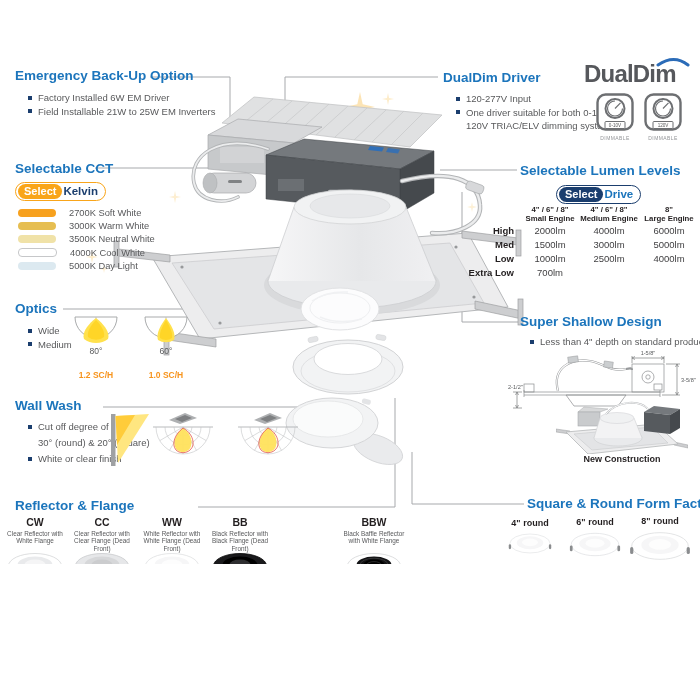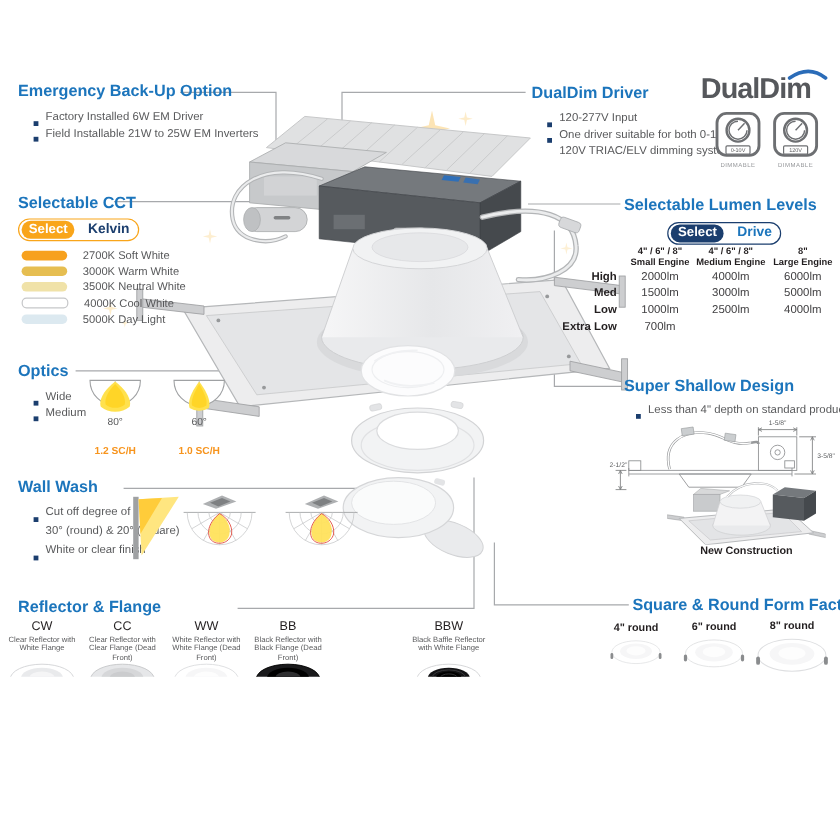--- a/index.html
+++ b/index.html
@@ -2,26 +2,26 @@
 <html><head>
 <meta charset="utf-8">
 <style>
   html,body{margin:0;padding:0;background:#fff}
   body{width:700px;height:700px;font-family:"Liberation Sans",sans-serif;color:#414042}
   .canvas{position:relative;width:700px;height:564px;background:#fff;overflow:hidden}
   .abs{position:absolute}
   svg{display:block}
   .sec-title{font-size:13.5px;font-weight:bold;color:#1C75BC;white-space:nowrap;line-height:15px}
   .bullets{display:block}
-  .b-row{display:flex;align-items:flex-end;font-size:9.5px;color:#58595B;line-height:13.5px;white-space:nowrap}
+  .b-row{display:flex;align-items:flex-start;font-size:9.5px;color:#58595B;line-height:13.5px;white-space:nowrap}
   .b-row .sq{flex:none;width:4px;height:4px;background:#1B3E6E;margin:4.5px 6px 0 0}
   .b-cont{padding-left:10px;font-size:9.5px;color:#58595B;line-height:13.5px;white-space:nowrap}
   .ww-rows .b-row,.ww-rows .b-cont{line-height:16px}
   
-  .badge{display:inline-flex;align-items:center;border:1.6px solid;border-radius:11px;padding:1px 7px 1px 2px;background:#fff;gap:11px}
+  .badge{display:inline-flex;align-items:center;border:1.6px solid;border-radius:11px;padding:1px 7px 1px 2px;background:#fff;gap:1px}
   .badge .pill{color:#fff;font-weight:bold;font-size:11px;border-radius:8px;padding:0 6px;line-height:15px;white-space:nowrap}
   .badge .kind{font-weight:bold;font-size:11.5px;line-height:15px;white-space:nowrap}
   .badge.kelvin{border-color:#F9A51A}.badge.kelvin .pill{background:#F9A51A}.badge.kelvin .kind{color:#1B3E6E}
   .badge.drive{border-color:#1B3E6E}.badge.drive .pill{background:#1B3E6E}.badge.drive .kind{color:#1C75BC}
   
   .cct-row{display:flex;align-items:center;height:13.4px}
   .cct-row .swatch{width:38px;height:8px;border-radius:4px;margin-right:13px;flex:none}
   .cct-row .swatch.outlined{border:1px solid #c6c7c9;height:7px;width:37px}
   .cct-row .lbl{font-size:9.3px;color:#58595B;white-space:nowrap}
   
@@ -36,21 +36,21 @@
   
   .beam{position:absolute;width:48px;text-align:center}
   .beam .angle{font-size:8.5px;color:#58595B;margin-top:1px}
   .beam .sch{font-size:8.5px;font-weight:bold;color:#F7941D;margin-top:14px}
   
   .dim-icons{display:flex;gap:8px;justify-content:center;margin-top:3px}
   .dim-unit{width:40px;text-align:center}
   .dim-cap{font-size:5px;color:#939598;letter-spacing:.4px;margin-top:1px;white-space:nowrap}
   
   .refl-col{position:absolute;width:66px;text-align:center}
-  .refl-col .code{font-size:10.5px;font-weight:normal;color:#231F20}
+  .refl-col .code{font-size:10.5px;font-weight:bold;color:#231F20}
   .refl-col .desc{font-size:6.4px;line-height:7.4px;color:#58595B;margin-top:2px;height:16px}
   .refl-col svg{margin:0 auto}
   .refl-col .rwrap{margin-top:5px}
   .refl-col .swrap{margin-top:8px}
   
   .ff-item{position:absolute;text-align:center}
   .ff-label{font-size:9px;font-weight:bold;color:#231F20;white-space:nowrap}
   .ff-item svg{margin:4px auto 0}
   .mount-label{font-size:9px;font-weight:bold;color:#231F20;text-align:center;white-space:nowrap}
   

